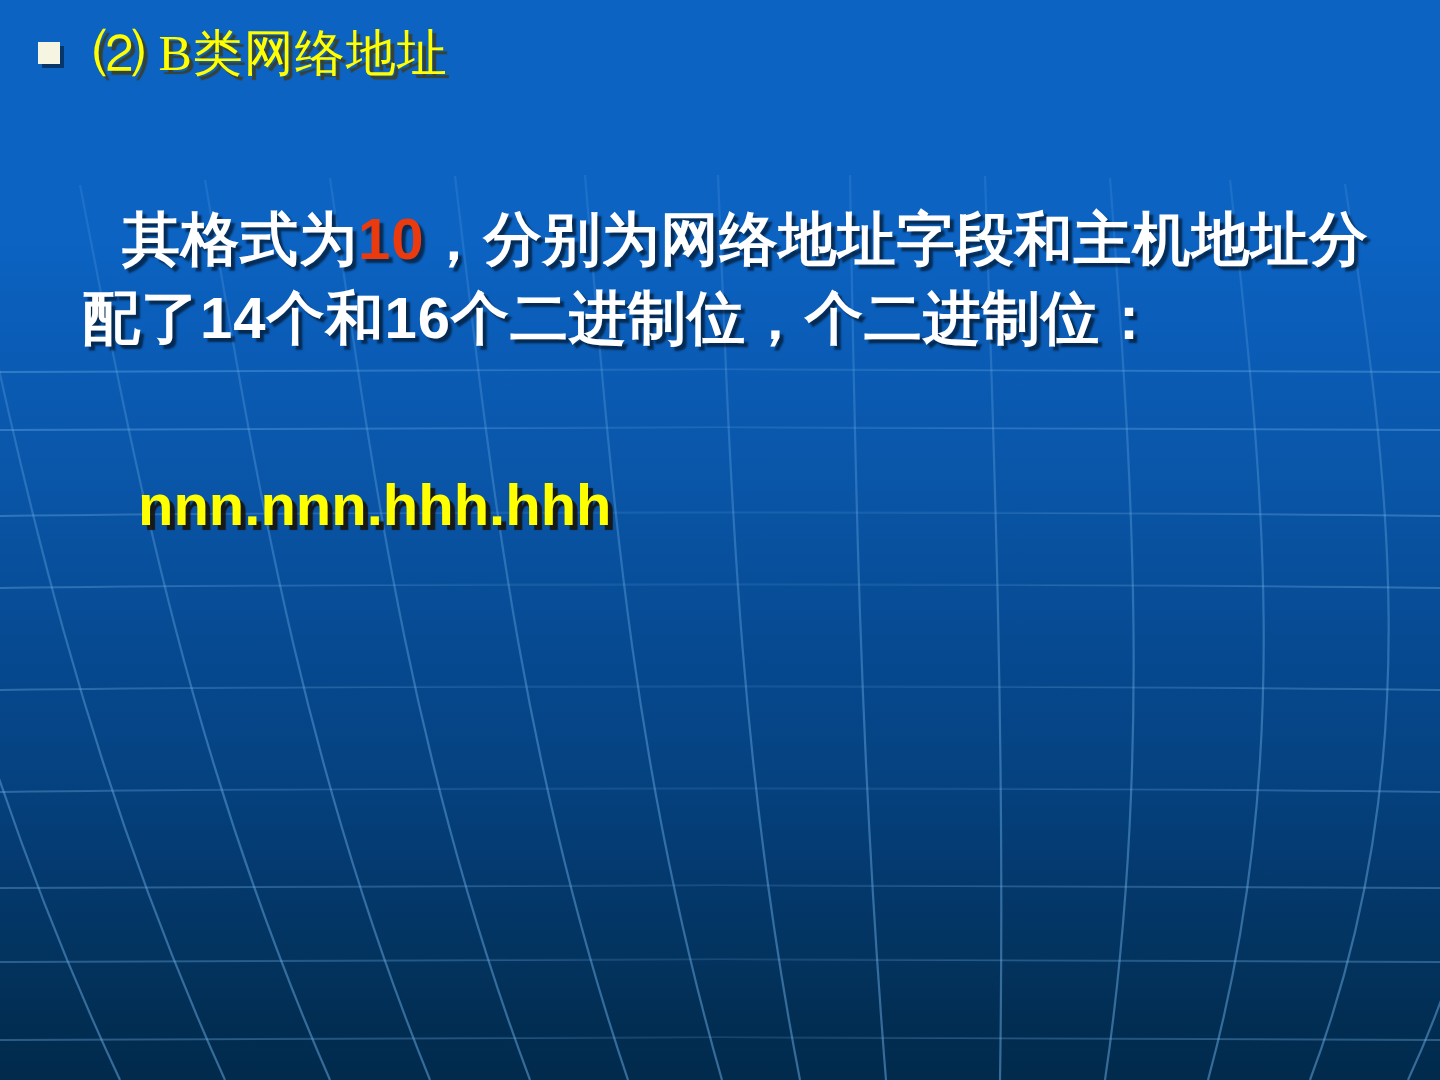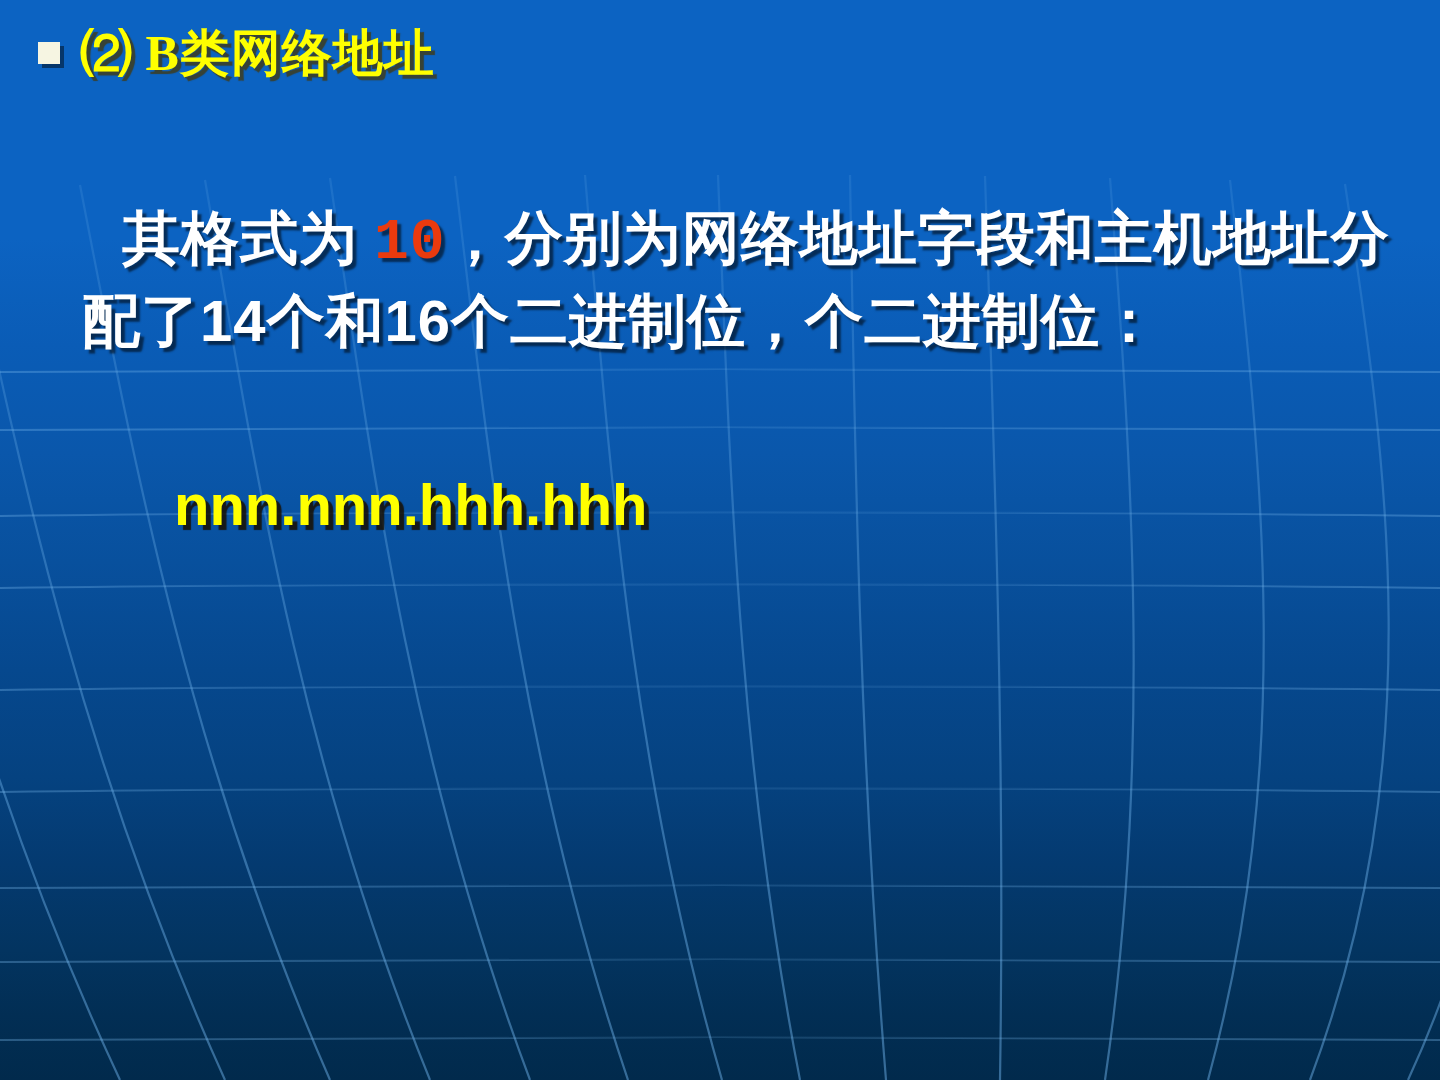--- a/index.html
+++ b/index.html
@@ -51,24 +51,24 @@
   }
   #title-bullet {
     width: 22px;
     height: 22px;
     margin-left: 38px;
     background: #f6f5e2;
     box-shadow: 4px 4px 0 rgba(0,0,0,0.45);
     flex: 0 0 auto;
   }
   #title-text {
-    margin-left: 21px;
+    margin-left: 34px;
     font-size: 50px;
     line-height: 1;
-    font-weight: bold;
+    font-weight: normal;
     color: #ffff00;
     letter-spacing: 1px;
     text-shadow: 4px 4px 1px rgba(70,55,5,0.75);
     white-space: nowrap;
     font-family: "Liberation Serif", "DejaVu Serif", serif;
   }
 
   
   #body-para {
     position: absolute;
@@ -79,42 +79,40 @@
     font-weight: bold;
     font-size: 58px;
     line-height: 78px;
     color: #ffffff;
     text-shadow: 4px 4px 2px rgba(0,0,0,0.55);
     text-indent: 40px;
     letter-spacing: 1px;
   }
   #body-para .accent {
     color: #ea3a0e;
-    font-family: Liberation Mono, monospace;
+    font-family: Liberation Sans, sans-serif;
     text-shadow: 4px 4px 2px rgba(0,0,0,0.55);
-    margin-left: 16px;
   }
   #body-para .latin {
     font-family: "Liberation Sans", "DejaVu Sans", sans-serif;
     margin-top: 6px;
   }
 
   
   #format-line {
     position: absolute;
     left: 138px;
     top: 476px;
     font-size: 58px;
     line-height: 1;
     font-weight: bold;
     color: #ffff00;
     letter-spacing: 0px;
     text-shadow: 5px 5px 1px rgba(25,15,0,0.85);
     white-space: nowrap;
-    margin-left: 36px;
   }
 
   
   #range-line {
     position: absolute;
     left: 112px;
     top: 642px;
     font-size: 60px;
     line-height: 1;
     color: #ffff00;

